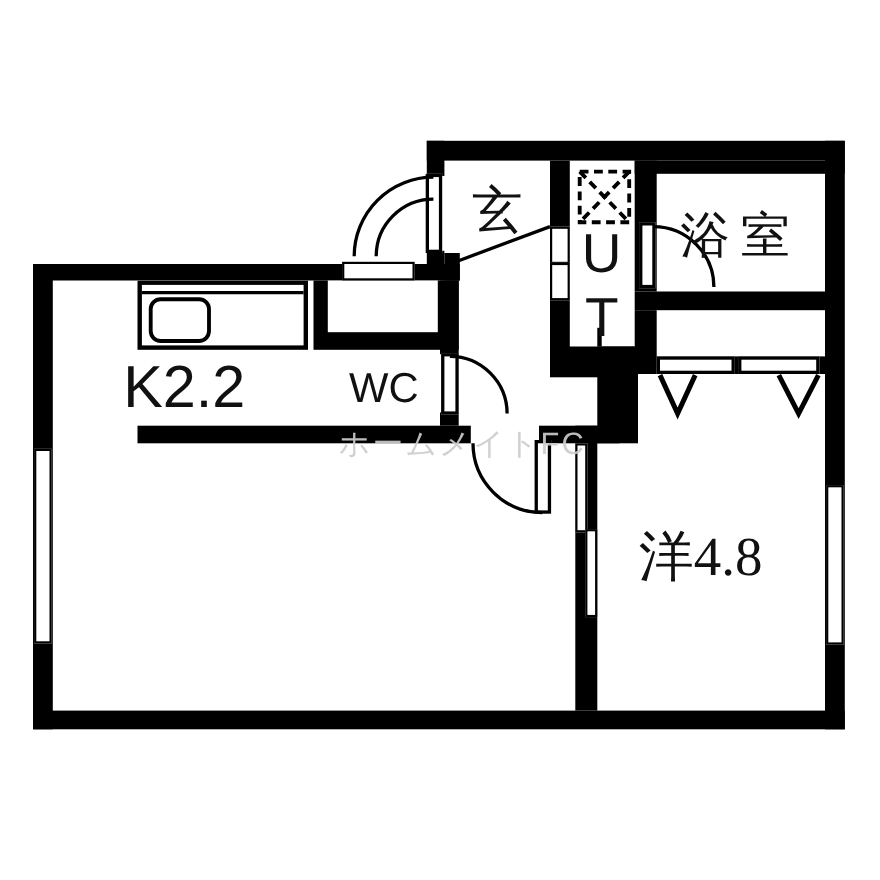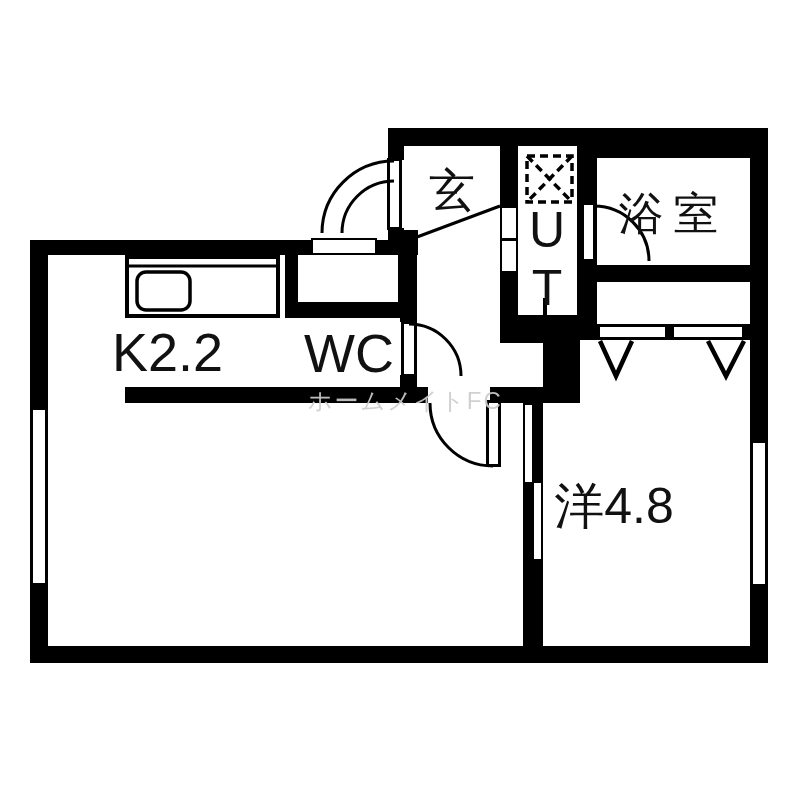--- a/index.html
+++ b/index.html
@@ -20,21 +20,21 @@
   .lbl{
     position:absolute;display:flex;align-items:center;justify-content:center;
     color:#111;z-index:4;white-space:nowrap;line-height:1;
   }
   .lbl-vert{
     writing-mode:vertical-lr;text-orientation:upright;letter-spacing:2px;
     display:flex;align-items:center;justify-content:center;
   }
   #watermark{
     position:absolute;left:308px;top:385px;z-index:5;
-    font-size:24px;letter-spacing:2px;color:var(--wm);opacity:.92;
+    font-size:28px;letter-spacing:2px;color:var(--wm);opacity:.92;
   }
 </style>
 </head>
 <body>
 
 <div id="plan">
 
   <div class="w" style="left:388px;top:128px;width:380px;height:18px;"></div>
   <div class="w" style="left:388px;top:128px;width:16px;height:32px;"></div>
   <div class="w" style="left:388px;top:228px;width:16px;height:14px;"></div>
@@ -114,28 +114,28 @@
     </div>
 
   <div class="lbl lbl-vert" style="left:518px;top:204px;width:58px;height:112px;font-size:50px;">
       <span>UT</span>
     </div>
 
   <div class="lbl" style="left:597px;top:174px;width:153px;height:58px;font-size:45px;letter-spacing:10px;margin-top:10px;">
       <span>浴室</span>
     </div>
 
-  <div class="lbl" style="left:298px;top:322px;width:102px;height:62px;font-size:54px;">
+  <div class="lbl" style="left:298px;top:322px;width:102px;height:62px;font-size:38px;">
       <span>WC</span>
     </div>
 
   <div class="lbl" style="left:50px;top:324px;width:235px;height:56px;font-size:54px;">
       <span>K2.2</span>
     </div>
 
 
-  <div class="lbl" style="left:514px;top:473px;width:200px;height:66px;font-size:50px;">
+  <div class="lbl" style="left:537px;top:473px;width:200px;height:66px;font-size:50px;font-family:Liberation Serif, serif;">
       <span>洋4.8</span>
     </div>
 
   <div id="watermark">ホームメイトFC</div>
 
 </div>
 
 </body></html>

